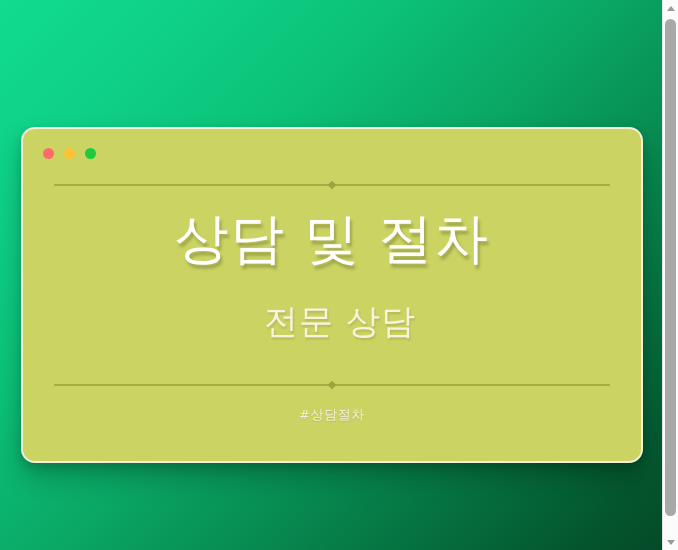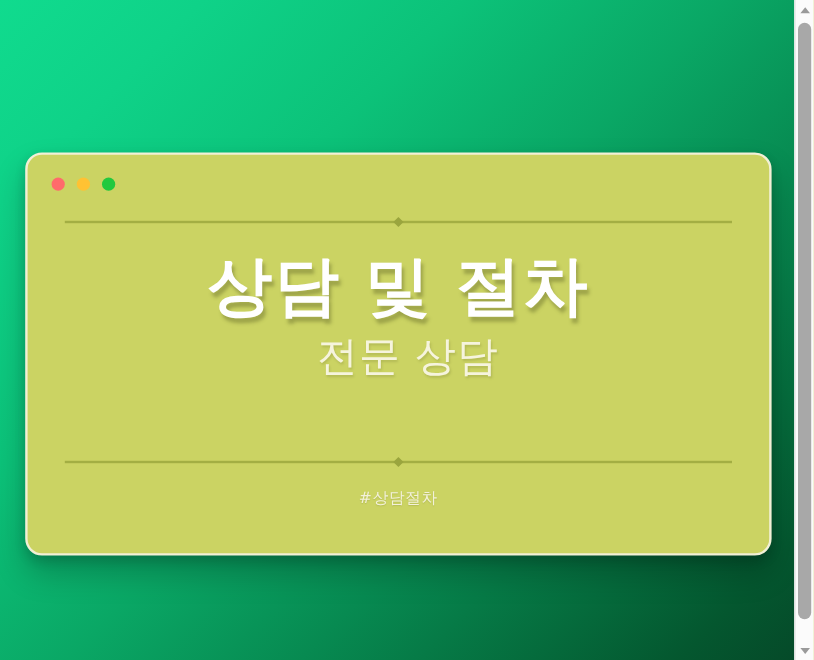--- a/index.html
+++ b/index.html
@@ -112,36 +112,36 @@
   
   .content {
     position: absolute;
     left: 0; right: 0;
     top: 60px;
     text-align: center;
   }
 
   .slide-title {
     font-size: 54px;
-    font-weight: 700;
+    font-weight: 400;
     line-height: 1.12;
     color: #ffffff;
     letter-spacing: 1.5px;
     text-shadow: 2px 4px 3px rgba(90,95,35,0.40);
     padding-top: 20px;
   }
 
   .slide-subtitle {
     font-size: 34px;
     font-weight: 400;
     line-height: 1.2;
     color: #f6f4dd;
     letter-spacing: 1px;
     text-shadow: 1px 2px 2px rgba(90,95,35,0.22);
-    margin-top: 8px;
+    margin-top: 32px;
     padding-left: 16px;
   }
 
   .slide-tag {
     position: absolute;
     left: 0; right: 0;
     top: 277px;
     text-align: center;
     font-size: 13px;
     font-weight: 400;

